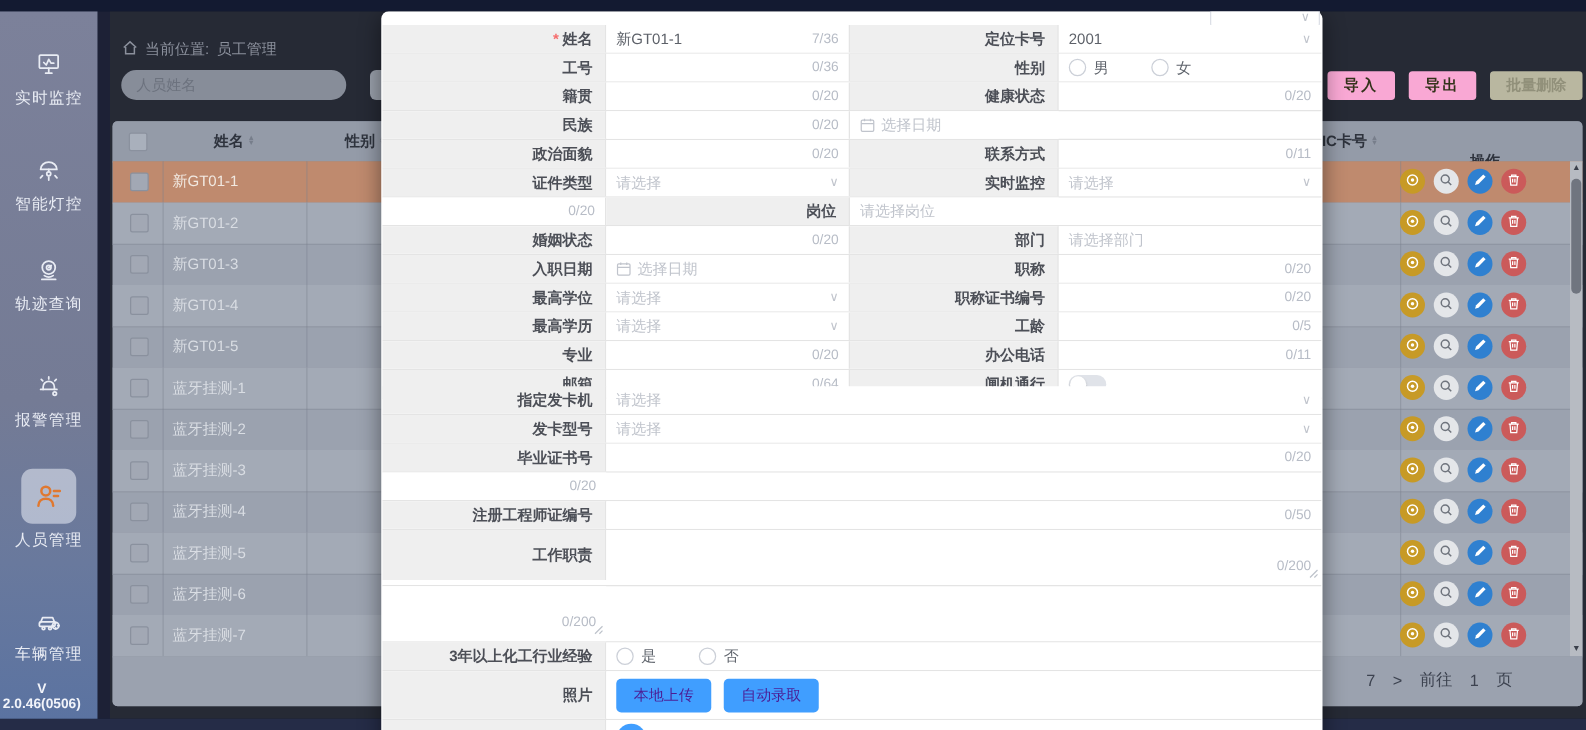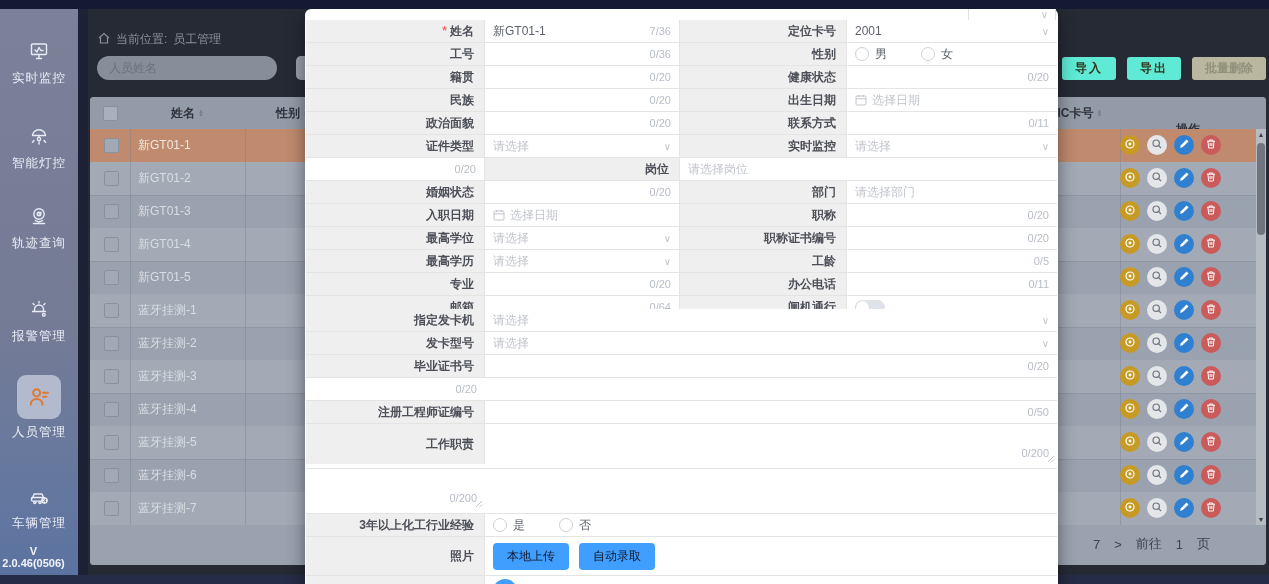--- a/index.html
+++ b/index.html
@@ -18,21 +18,21 @@
   .side-item .slabel{margin-top:5px;color:#e9ecf4;font-size:12.5px;letter-spacing:1px;}
   .version{position:absolute;left:0;bottom:6px;width:67px;text-align:center;color:#f2f4fa;font-weight:bold;font-size:11px;}
   
   .content{position:absolute;left:88px;top:9px;width:1181px;height:566px;background:#262a35;}
   .breadcrumb{position:absolute;left:10px;top:22px;color:#8b909c;display:flex;align-items:center;gap:6px;}
   .search{position:absolute;left:9px;top:47px;width:156px;height:24px;background:#878d99;border:none;border-radius:12px;
           padding:0 12px;color:#5f6571;font-size:12px;outline:none;}
   .search::placeholder{color:#6c727e;}
   .sliver{position:absolute;left:208px;top:47px;width:20px;height:24px;background:#9aa0ab;border-radius:5px;}
   .toolbar{position:absolute;right:3px;top:48px;display:flex;gap:11px;}
-  .tbtn{height:23px;padding:0 13px;border-radius:3px;background:#5eead4;color:#33321a;font-weight:bold;
+  .tbtn{height:23px;padding:0 13px;border-radius:3px;background:#f9a8d4;color:#33321a;font-weight:bold;
         font-size:12px;display:flex;align-items:center;letter-spacing:2px;cursor:pointer;}
   .tbtn.disabled{background:#b9b7a0;color:#91907a;letter-spacing:0;}
   
   .tablebox{position:absolute;left:2px;top:88px;width:1176px;height:468px;background:#9ba2af;border-radius:4px;overflow:hidden;}
   .thead{position:absolute;left:0;top:0;width:100%;height:32px;background:#949ba8;border-bottom:1px solid #868d9a;
          color:#2e333d;font-weight:bold;}
   .hcell{position:absolute;top:0;height:32px;display:flex;align-items:center;justify-content:center;gap:3px;}
   .sorticon{display:inline-flex;flex-direction:column;line-height:4px;font-size:6px;color:#777e8b;}
   .cbx{width:13px;height:13px;border-radius:2px;background:#a9b0bc;border:1px solid #8a919e;}
   .trow{position:absolute;left:0;width:100%;height:33px;border-bottom:1px solid rgba(120,127,140,.45);}
@@ -78,21 +78,21 @@
   .chev{margin-left:auto;color:#c0c4cc;font-size:10px;}
   .calicon{margin-right:5px;display:inline-flex;}
   .radio{display:flex;align-items:center;gap:6px;margin-right:34px;color:#5f646c;}
   .rc{width:12px;height:12px;border-radius:50%;border:1px solid #ccd0d8;background:#fff;}
   .toggle{width:30px;height:15px;border-radius:8px;background:#e0e3e9;position:relative;}
   .toggle .knob{position:absolute;left:1px;top:1px;width:13px;height:13px;border-radius:50%;background:#fff;box-shadow:0 1px 2px rgba(0,0,0,.2);}
   .h-ta{height:40px;}
   .h-photo{height:38px;}
   .h-add{height:30px;}
   .grip{position:absolute;right:2px;bottom:2px;}
-  .bluebtn{background:#409eff;color:#0f172a;border-radius:4px;padding:5px 14px;font-size:12px;margin-right:10px;cursor:pointer;}
+  .bluebtn{background:#409eff;color:#4c1d95;border-radius:4px;padding:5px 14px;font-size:12px;margin-right:10px;cursor:pointer;}
   .addcircle{width:24px;height:24px;border-radius:50%;background:#409eff;color:#fff;display:flex;align-items:center;
              justify-content:center;font-size:16px;cursor:pointer;}
   .finput.top{align-items:flex-start;padding-top:4px;}
 </style>
 </head>
 <body>
 
 <div class="stage">
   <div class="content">
     <div class="breadcrumb">
@@ -676,23 +676,20 @@
             <span class="cnt">0/20</span>
           </div>
         </div>
         <div class="frow cols4">
           <div class="fcell flabel">
             <span>民族</span>
           </div>
           <div class="fcell finput">
             <span class="cnt">0/20</span>
           </div>
-          <div class="fcell flabel">
-            <span>出生日期</span>
-          </div>
           <div class="fcell finput">
             <span class="calicon">
               <svg width="12" height="12" viewBox="0 0 12 12" fill="none" stroke="#c0c4cc">
                 <rect x="1" y="2" width="10" height="9" rx="1"></rect>
                 <path d="M1 4.8h10M3.6 1v2M8.4 1v2"></path>
               </svg>
             </span>
             <span class="ph">选择日期</span>
           </div>
         </div>

